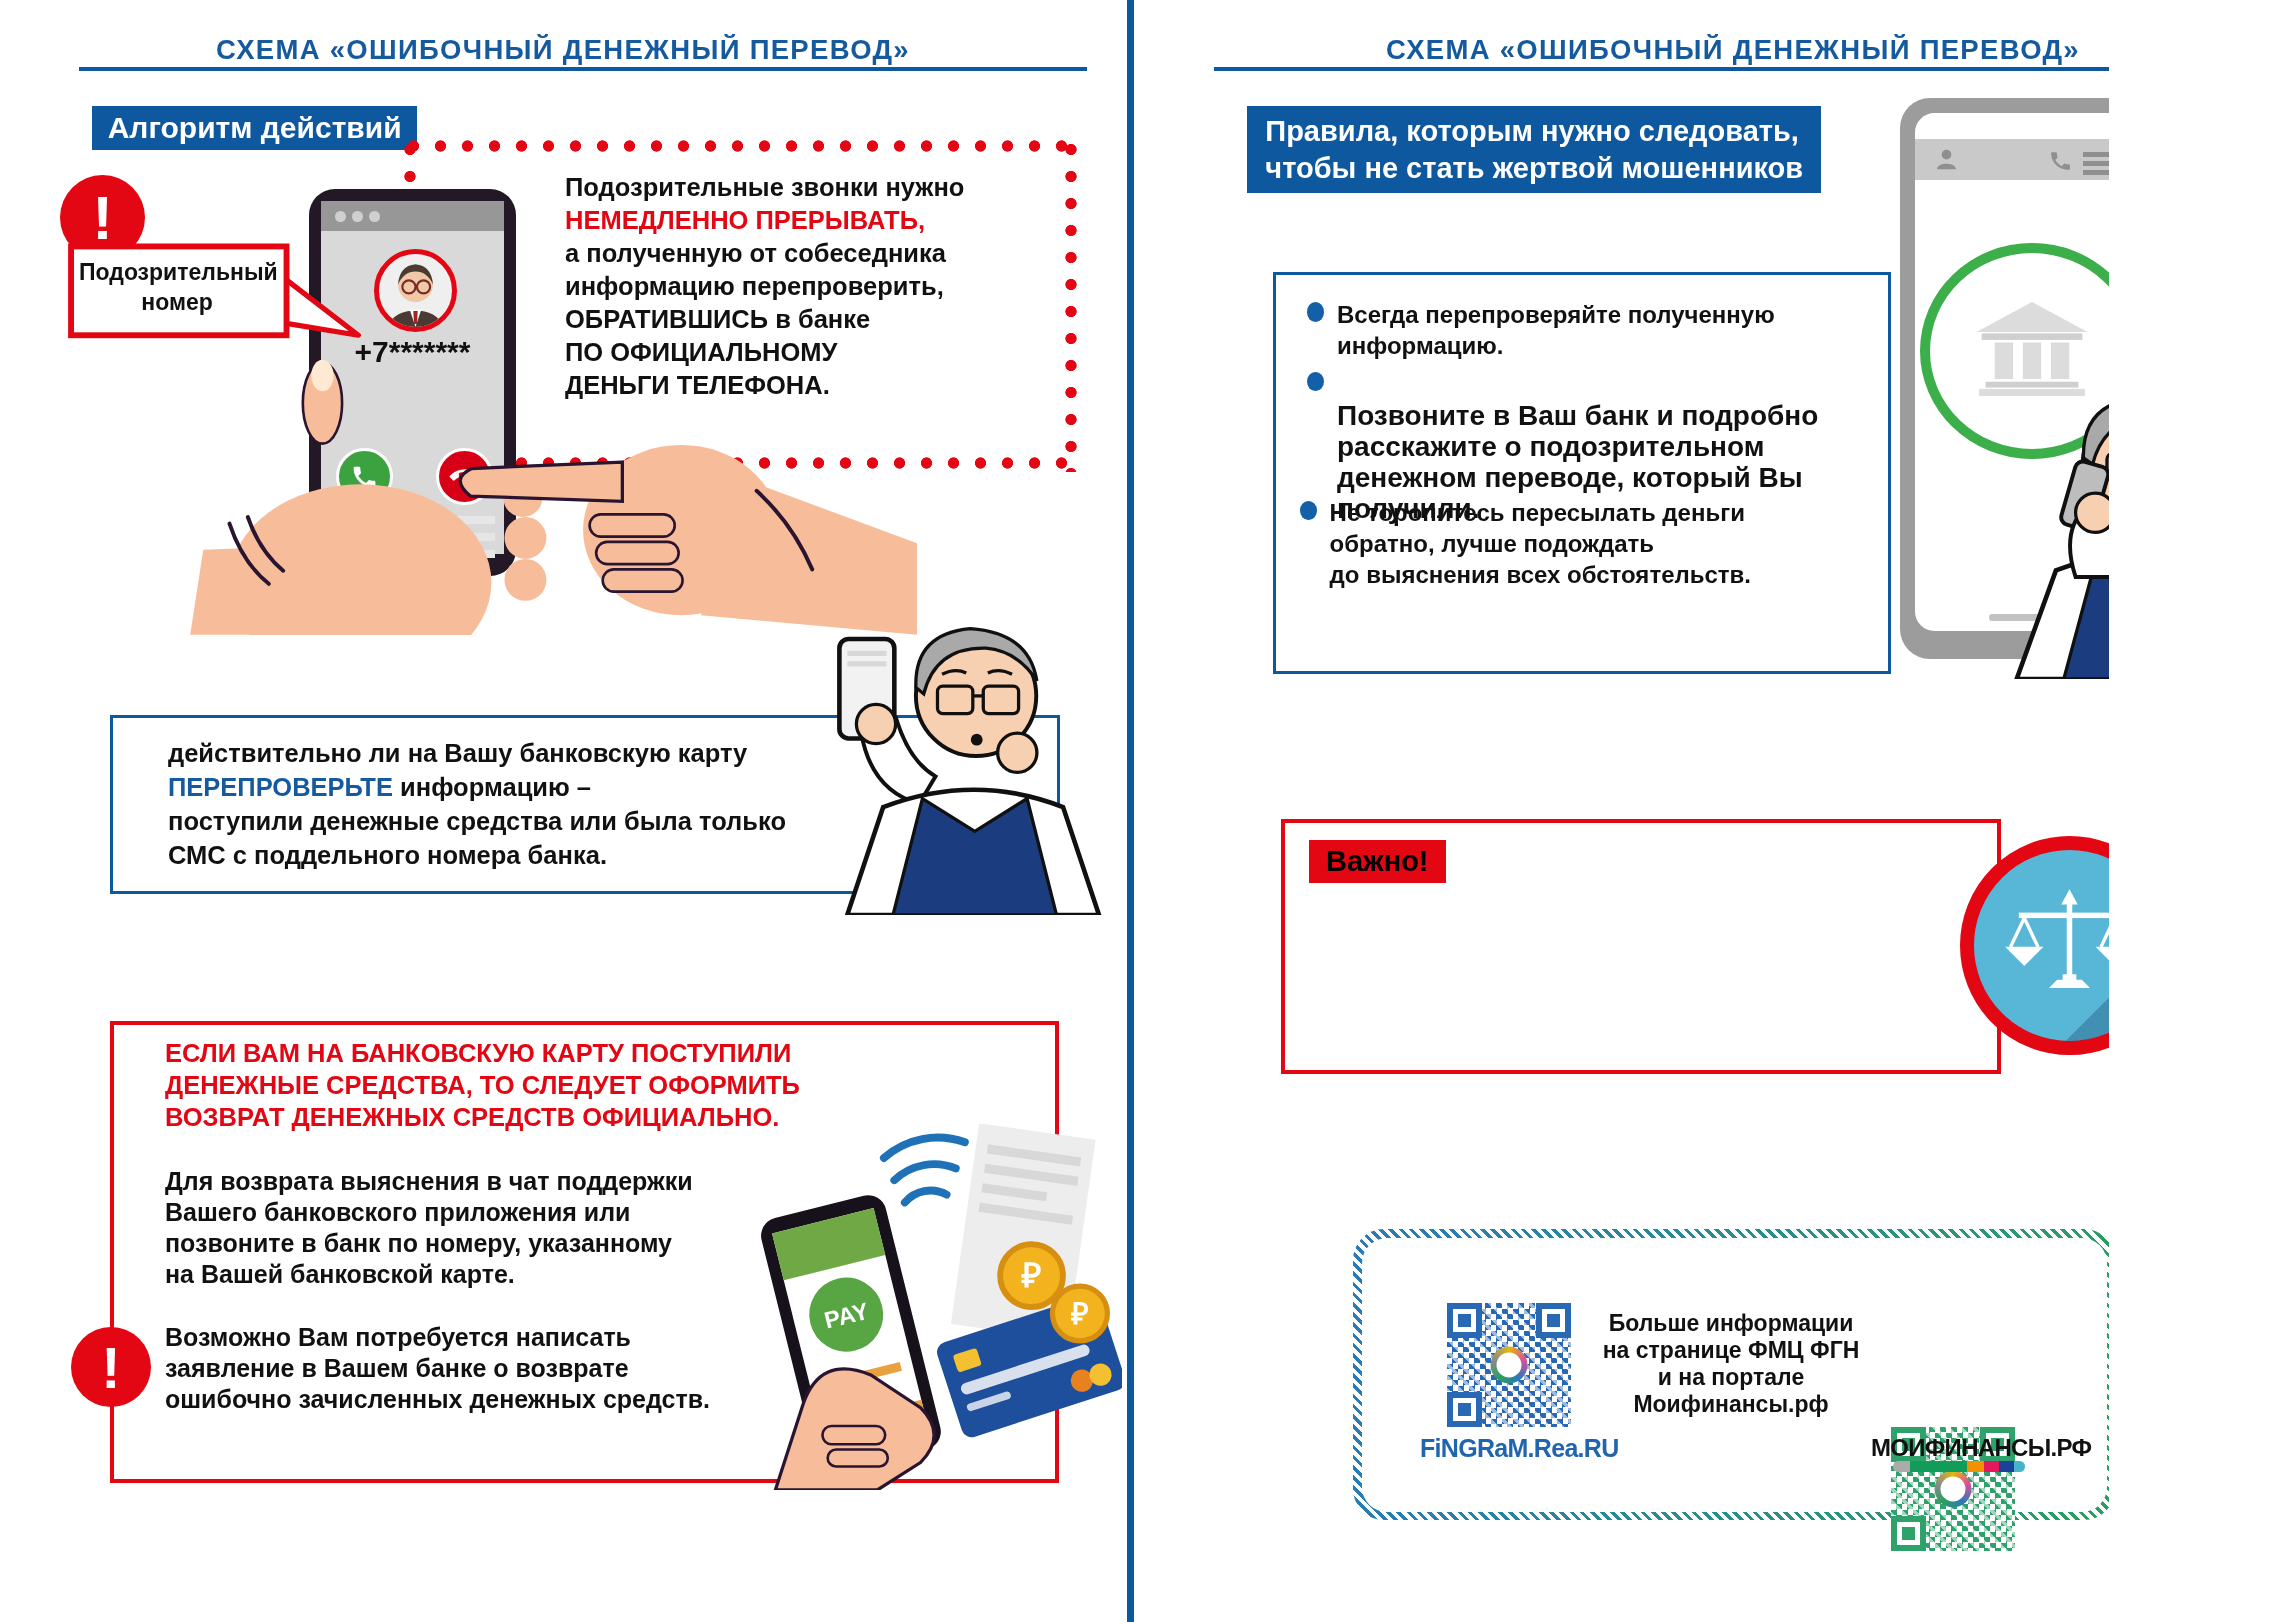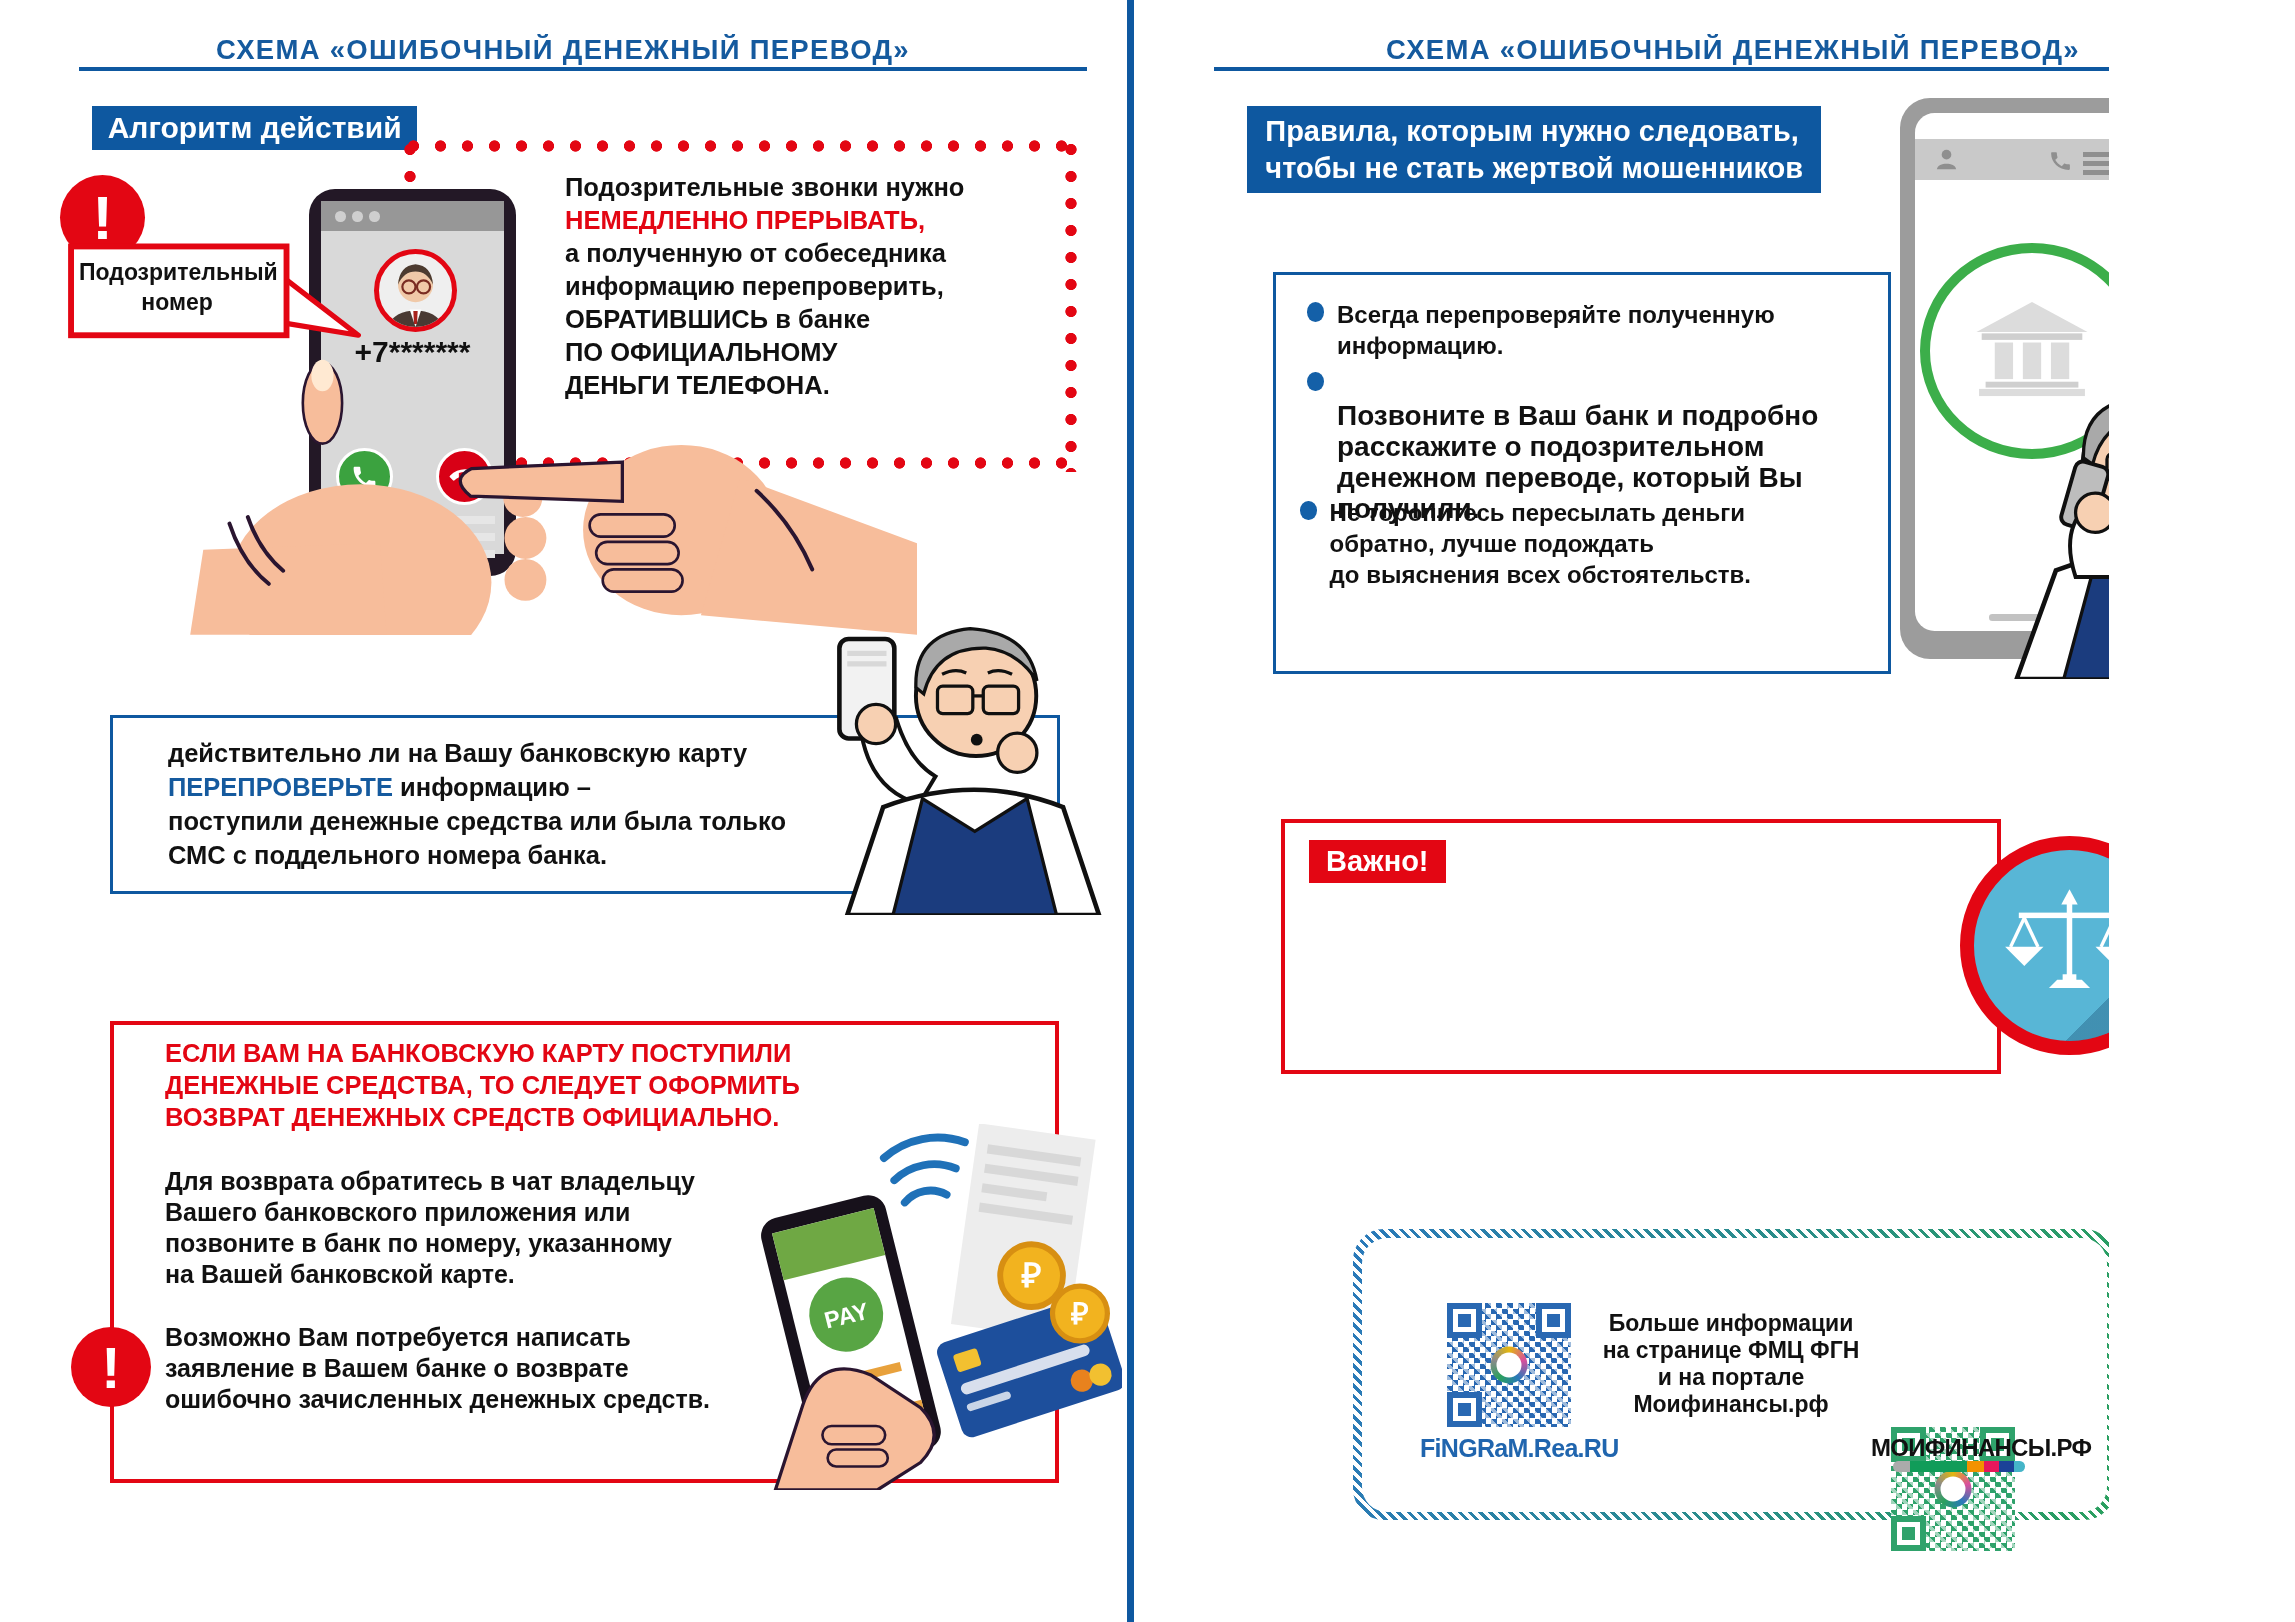--- a/index.html
+++ b/index.html
@@ -89,21 +89,21 @@
     <circle cx="300" cy="252" r="30" fill="#F7D0B2" stroke="#101010" stroke-width="5"></circle>
   </svg>
 
   <div class="abs box red-border" style="left:110px;top:1021px;width:949px;height:462px;"></div>
   <div class="abs txt-red" style="left:165px;top:1037px;font-size:25.5px;line-height:32px;">
     <div>ЕСЛИ ВАМ НА БАНКОВСКУЮ КАРТУ ПОСТУПИЛИ</div>
     <div>ДЕНЕЖНЫЕ СРЕДСТВА, ТО СЛЕДУЕТ ОФОРМИТЬ</div>
     <div>ВОЗВРАТ ДЕНЕЖНЫХ СРЕДСТВ ОФИЦИАЛЬНО.</div>
   </div>
   <div class="abs" style="left:165px;top:1166px;font-size:25px;line-height:31px;">
-    <div>Для возврата обратитесь в чат владельцу</div>
+    <div>Для возврата выяснения в чат поддержки</div>
     <div>Вашего банковского приложения или</div>
     <div>позвоните в банк по номеру, указанному</div>
     <div>на Вашей банковской карте.</div>
   </div>
   <div class="abs" style="left:165px;top:1322px;font-size:25px;line-height:31px;">
     <div>Возможно Вам потребуется написать</div>
     <div>заявление в Вашем банке о возврате</div>
     <div>ошибочно зачисленных денежных средств.</div>
   </div>
   <div class="abs alert-circle" style="left:71px;top:1327px;width:80px;height:80px;font-size:58px;">
@@ -301,21 +301,21 @@
       <span class="bullet"></span>
       <div style="font-size:24px;line-height:31px;">
         <div>Не торопитесь пересылать деньги</div>
         <div>обратно, лучше подождать</div>
         <div>до выяснения всех обстоятельств.</div>
       </div>
     </div>
   </div>
 
   <div class="abs box red-border" style="left:1281px;top:819px;width:720px;height:255px;"></div>
-  <div class="abs" style="left:1309px;top:840px;background:#E30613;color:#ffffff;padding:5.2px 17px;font-size:29px;">Важно!</div>
+  <div class="abs" style="left:1309px;top:840px;background:#E30613;color:#000000;padding:5.2px 17px;font-size:29px;">Важно!</div>
   <div class="abs" style="left:1960px;top:836px;width:219px;height:219px;border-radius:50%;background:#58B6D6;border:14.4px solid #E30613;box-sizing:border-box;display:grid;place-items:center;overflow:hidden;">
     <div style="position:absolute;inset:0;background:linear-gradient(315deg,rgba(23,74,110,0.35) 26%,transparent 26%);"></div>
     <svg width="137" height="137" viewBox="0 0 200 200">
       <polygon points="100,18 88,40 112,40" fill="#fff"></polygon>
       <rect x="96" y="34" width="8" height="112" fill="#fff"></rect>
       <rect x="26" y="52" width="148" height="8" fill="#fff"></rect>
       <line x1="34" y1="60" x2="14" y2="102" stroke="#fff" stroke-width="5"></line>
       <line x1="34" y1="60" x2="54" y2="102" stroke="#fff" stroke-width="5"></line>
       <polygon points="6,102 62,102 34,130" fill="#fff"></polygon>
       <line x1="166" y1="60" x2="146" y2="102" stroke="#fff" stroke-width="5"></line>

